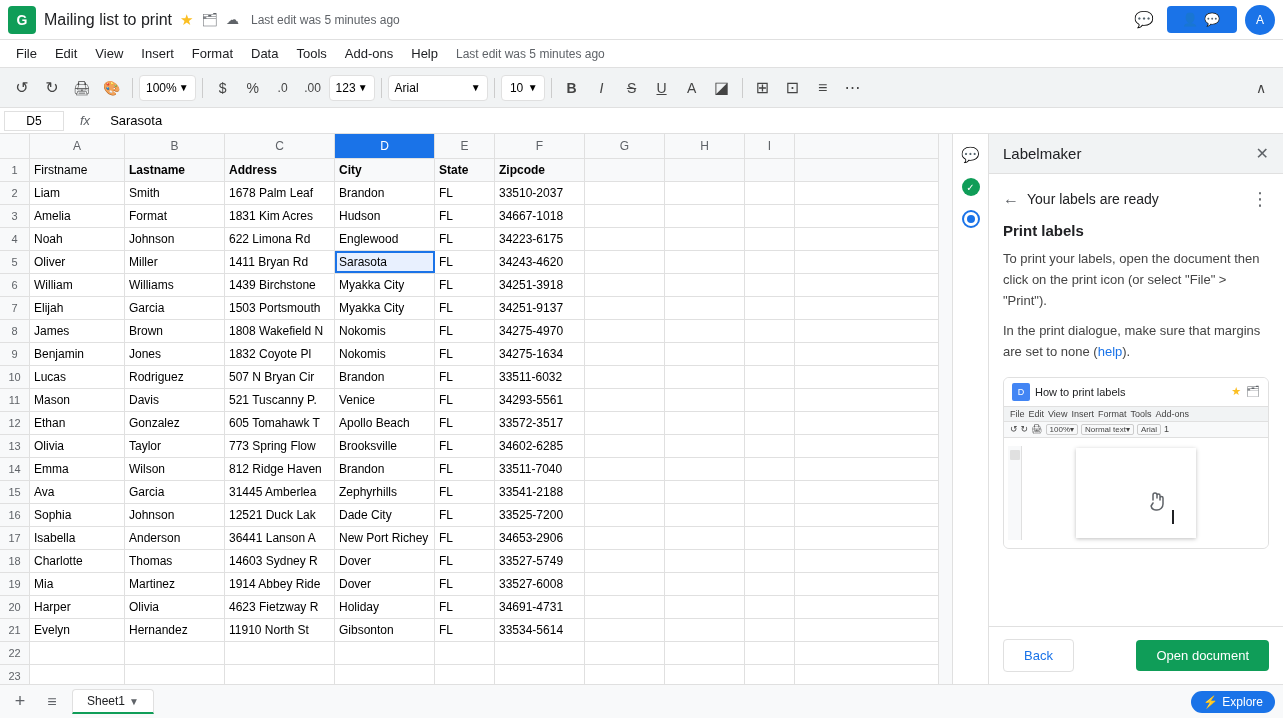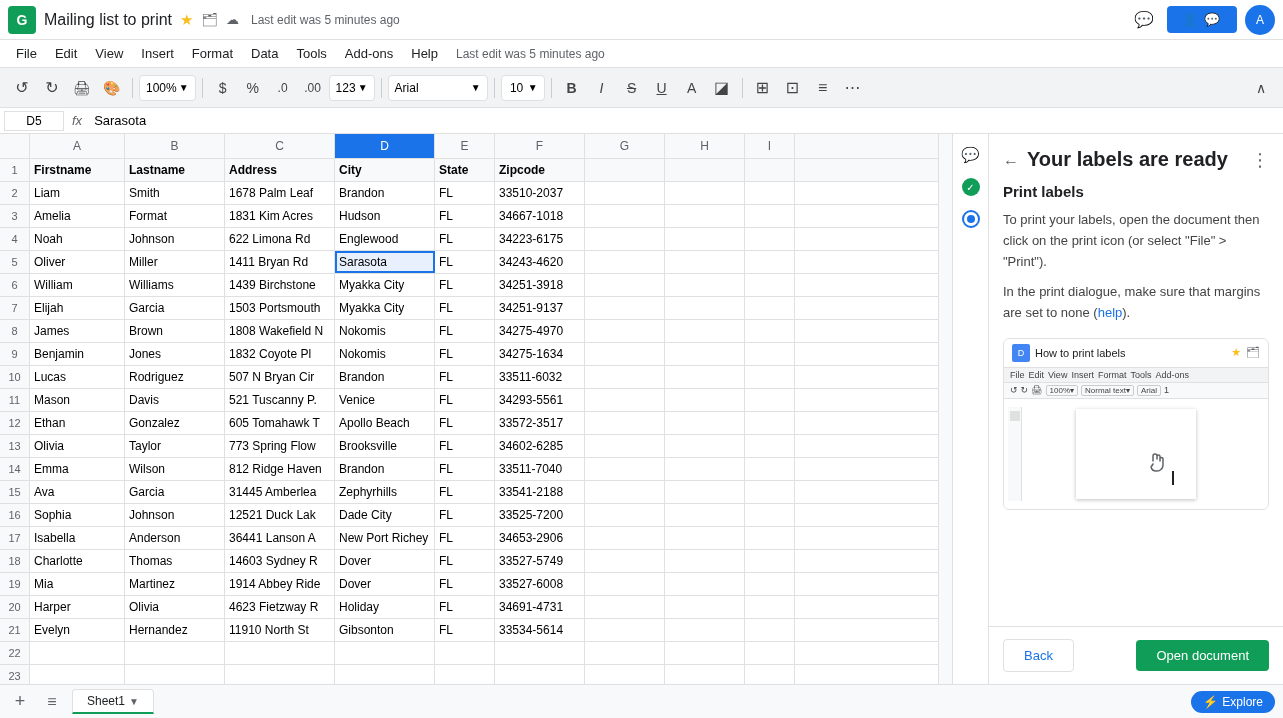--- a/index.html
+++ b/index.html
@@ -75,21 +75,21 @@
   <button style="width:28px;height:28px;border:none;background:transparent;cursor:pointer;border-radius:4px;font-size:14px;color:#444;">A</button>
   <button style="width:28px;height:28px;border:none;background:transparent;cursor:pointer;border-radius:4px;font-size:16px;color:#444;">◪</button>
   <div style="width:1px;height:20px;background:#ccc;margin:0 4px;"></div>
   <button style="width:28px;height:28px;border:none;background:transparent;cursor:pointer;border-radius:4px;font-size:16px;color:#444;">⊞</button>
   <button style="width:28px;height:28px;border:none;background:transparent;cursor:pointer;border-radius:4px;font-size:16px;color:#444;">⊡</button>
   <button style="width:28px;height:28px;border:none;background:transparent;cursor:pointer;border-radius:4px;font-size:16px;color:#444;">≡</button>
   <button style="width:28px;height:28px;border:none;background:transparent;cursor:pointer;border-radius:4px;font-size:16px;color:#444;">⋯</button>
   <button style="width:28px;height:28px;border:none;background:transparent;cursor:pointer;border-radius:4px;font-size:14px;color:#444;margin-left:auto;">∧</button>
 </div>
 
-<div style="display:flex;align-items:center;background:white;height:26px;border-bottom:1px solid #e0e0e0;padding:0 4px;gap:4px;">
+<div style="display:flex;align-items:center;background:white;height:26px;border-bottom:1px solid #e0e0e0;padding:0 4px;gap:12px;">
   <input value="D5" style="width: 60px; border: 1px solid rgb(224, 224, 224); padding: 2px 4px; font-size: 12px; text-align: center; height: 20px;">
   <span style="color:#5f6368;font-size:13px;font-style:italic;padding:0 4px;">fx</span>
   <input style="flex: 1 1 0%; border: none; outline: none; font-size: 13px; padding: 0px 4px;" value="Sarasota">
 </div>
 
 <div style="display:flex;height:calc(718px - 134px - 34px);">
 
   <div style="flex:1;overflow:hidden;background:white;display:flex;flex-direction:column;position:relative;">
 
     <div style="display:flex;background:#f8f9fa;border-bottom:1px solid #e0e0e0;flex-shrink:0;">
@@ -100,21 +100,21 @@
       <div style="width:100px;min-width:100px;height:24px;border-right:1px solid #e0e0e0;display:flex;align-items:center;justify-content:center;font-size:12px;color:#5f6368;background:#1a73e8;color:white;">D</div>
       <div style="width:60px;min-width:60px;height:24px;border-right:1px solid #e0e0e0;display:flex;align-items:center;justify-content:center;font-size:12px;color:#5f6368;background:#f8f9fa;">E</div>
       <div style="width:90px;min-width:90px;height:24px;border-right:1px solid #e0e0e0;display:flex;align-items:center;justify-content:center;font-size:12px;color:#5f6368;background:#f8f9fa;">F</div>
       <div style="width:80px;min-width:80px;height:24px;border-right:1px solid #e0e0e0;display:flex;align-items:center;justify-content:center;font-size:12px;color:#5f6368;background:#f8f9fa;">G</div>
       <div style="width:80px;min-width:80px;height:24px;border-right:1px solid #e0e0e0;display:flex;align-items:center;justify-content:center;font-size:12px;color:#5f6368;background:#f8f9fa;">H</div>
       <div style="width:50px;min-width:50px;height:24px;border-right:1px solid #e0e0e0;display:flex;align-items:center;justify-content:center;font-size:12px;color:#5f6368;background:#f8f9fa;">I</div>
     </div>
 
     <div style="display:flex;border-bottom:1px solid #e0e0e0;background:#f8f9fa;">
       <div style="width:30px;min-width:30px;height:22px;border-right:1px solid #e0e0e0;display:flex;align-items:center;justify-content:center;font-size:11px;color:#5f6368;background:#f8f9fa;">1</div>
-      <div style="width:95px;min-width:95px;height:22px;border-right:1px solid #e0e0e0;padding:0 4px;font-size:12px;display:flex;align-items:center;overflow:hidden;white-space:nowrap;font-weight:700;">Firstname</div>
+      <div style="width:95px;min-width:95px;height:22px;border-right:1px solid #e0e0e0;padding:0 4px;font-size:12px;display:flex;align-items:center;overflow:hidden;white-space:nowrap;font-weight:400;">Firstname</div>
       <div style="width:100px;min-width:100px;height:22px;border-right:1px solid #e0e0e0;padding:0 4px;font-size:12px;display:flex;align-items:center;overflow:hidden;white-space:nowrap;font-weight:600;">Lastname</div>
       <div style="width:110px;min-width:110px;height:22px;border-right:1px solid #e0e0e0;padding:0 4px;font-size:12px;display:flex;align-items:center;overflow:hidden;white-space:nowrap;font-weight:600;">Address</div>
       <div style="width:100px;min-width:100px;height:22px;border-right:1px solid #e0e0e0;padding:0 4px;font-size:12px;display:flex;align-items:center;overflow:hidden;white-space:nowrap;font-weight:600;">City</div>
       <div style="width:60px;min-width:60px;height:22px;border-right:1px solid #e0e0e0;padding:0 4px;font-size:12px;display:flex;align-items:center;overflow:hidden;white-space:nowrap;font-weight:600;">State</div>
       <div style="width:90px;min-width:90px;height:22px;border-right:1px solid #e0e0e0;padding:0 4px;font-size:12px;display:flex;align-items:center;overflow:hidden;white-space:nowrap;font-weight:600;">Zipcode</div>
       <div style="width:80px;min-width:80px;height:22px;border-right:1px solid #e0e0e0;padding:0 4px;font-size:12px;display:flex;align-items:center;overflow:hidden;white-space:nowrap;font-weight:600;"></div>
       <div style="width:80px;min-width:80px;height:22px;border-right:1px solid #e0e0e0;padding:0 4px;font-size:12px;display:flex;align-items:center;overflow:hidden;white-space:nowrap;font-weight:600;"></div>
       <div style="width:50px;min-width:50px;height:22px;border-right:1px solid #e0e0e0;padding:0 4px;font-size:12px;display:flex;align-items:center;overflow:hidden;white-space:nowrap;font-weight:600;"></div>
     </div>
 
@@ -395,26 +395,30 @@
     </div>
     <div style="width:26px;height:26px;display:flex;align-items:center;justify-content:center;cursor:pointer;">
       <div style="width:18px;height:18px;border-radius:50%;border:2px solid #1a73e8;display:flex;align-items:center;justify-content:center;">
         <div style="width:8px;height:8px;background:#1a73e8;border-radius:50%;"></div>
       </div>
     </div>
   </div>
 
   <div style="width:295px;background:white;border-left:1px solid #e0e0e0;display:flex;flex-direction:column;height:100%;">
 
+    <div style="display:flex;align-items:center;background:#f1f3f4;padding:10px 14px;border-bottom:1px solid #e0e0e0;gap:8px;">
+      <span style="font-size:15px;font-weight:500;color:#202124;flex:1;">Labelmaker</span>
+      <button style="border:none;background:transparent;cursor:pointer;color:#5f6368;font-size:16px;">✕</button>
+    </div>
 
     <div style="padding:14px;flex:1;overflow-y:auto;">
 
       <div style="display:flex;align-items:center;gap:8px;margin-bottom:12px;">
         <span style="cursor:pointer;color:#5f6368;font-size:16px;">←</span>
-        <span style="font-size:20px;font-weight:700;color:#202124;flex:1;">Your labels are ready</span>
+        <span style="font-size:14px;font-weight:400;color:#202124;flex:1;">Your labels are ready</span>
         <span style="cursor:pointer;color:#5f6368;font-size:18px;">⋮</span>
       </div>
 
       <div style="font-size:15px;font-weight:600;color:#202124;margin-bottom:10px;">Print labels</div>
 
       <p style="font-size:13px;color:#444;line-height:1.6;margin-bottom:10px;">To print your labels, open the document then click on the print icon (or select "File" &gt; "Print").</p>
 
       <p style="font-size:13px;color:#444;line-height:1.6;margin-bottom:14px;">In the print dialogue, make sure that margins are set to none (<a style="color:#1a73e8;text-decoration:none;">help</a>).</p>
 
       <div style="border:1px solid #e0e0e0;border-radius:6px;overflow:hidden;margin-bottom:14px;background:#f8f9fa;">

